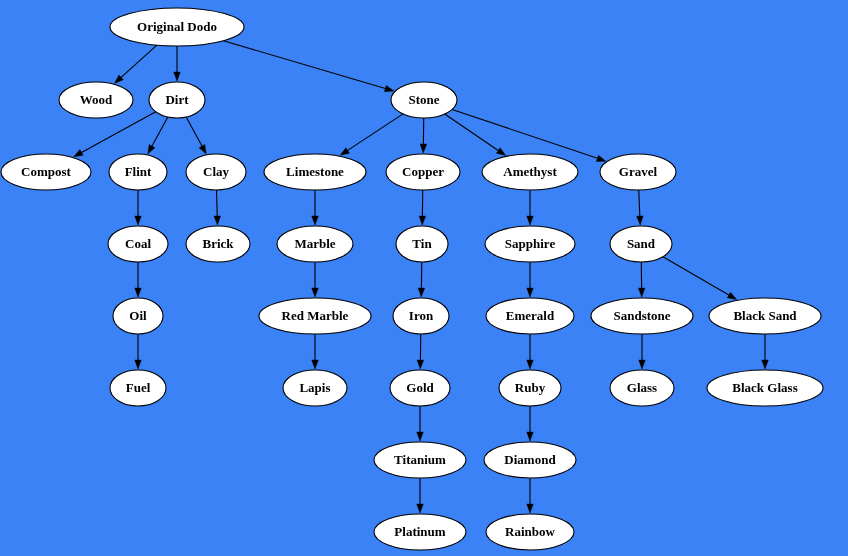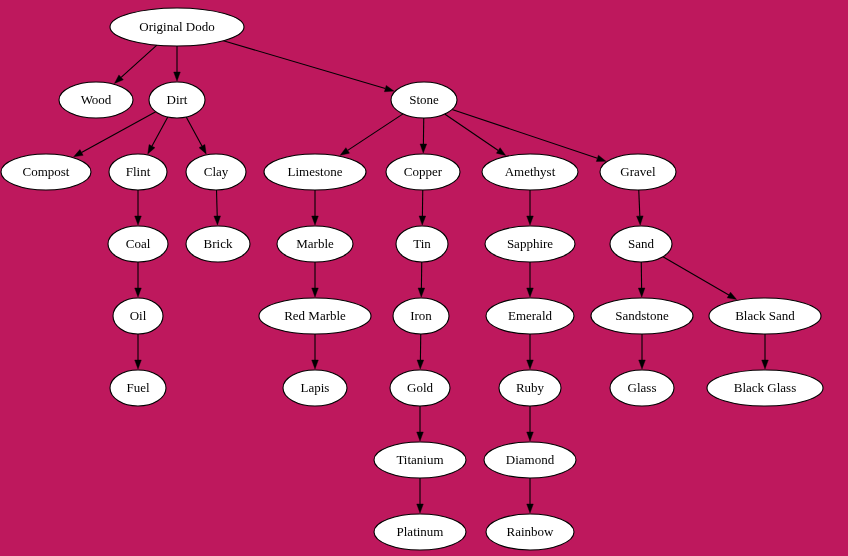--- a/index.html
+++ b/index.html
@@ -10,21 +10,22 @@
   body {
     width: 848px;
     height: 556px;
     font-family: "Liberation Serif", "DejaVu Serif", serif;
     overflow: hidden;
   }
   #graph-root {
     position: relative;
     width: 848px;
     height: 556px;
-    background: #be185d;
+    background: #3b82f6;
+    font-weight: bold;
   }
   svg#graph-svg {
     display: block;
     width: 848px;
     height: 556px;
   }
   .node-ellipse {
     fill: #ffffff;
     stroke: #000000;
     stroke-width: 1.1;

